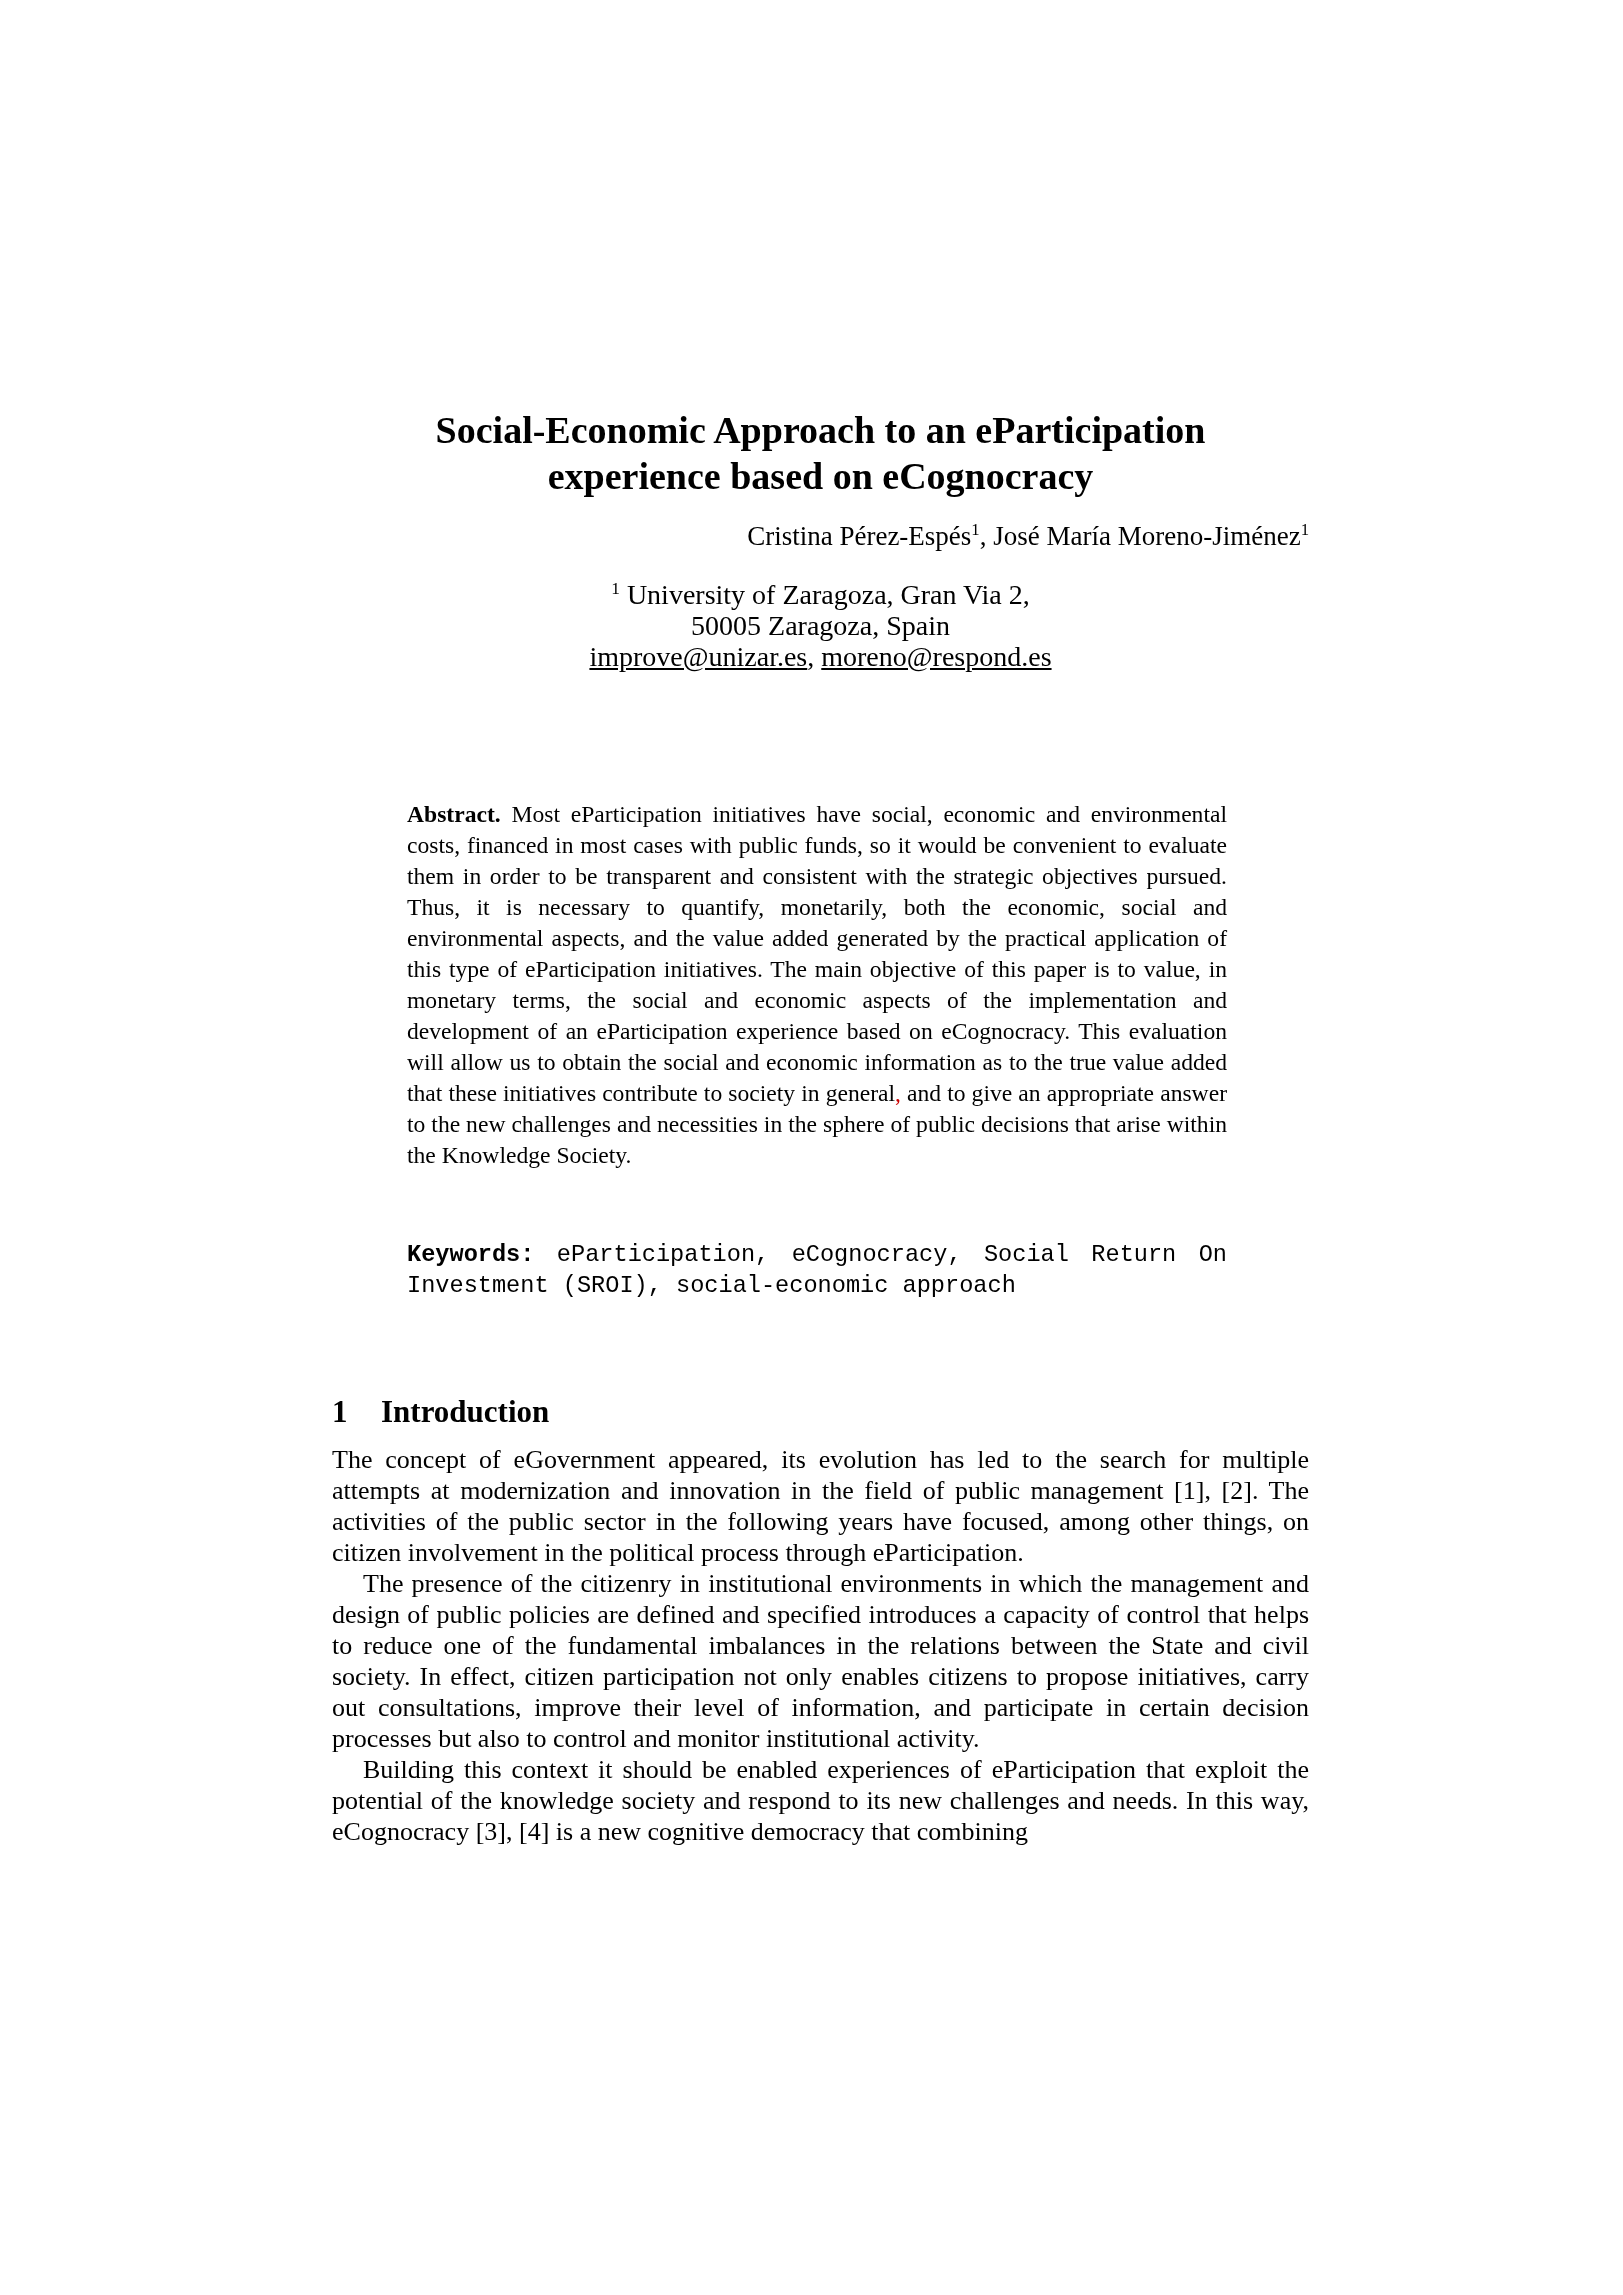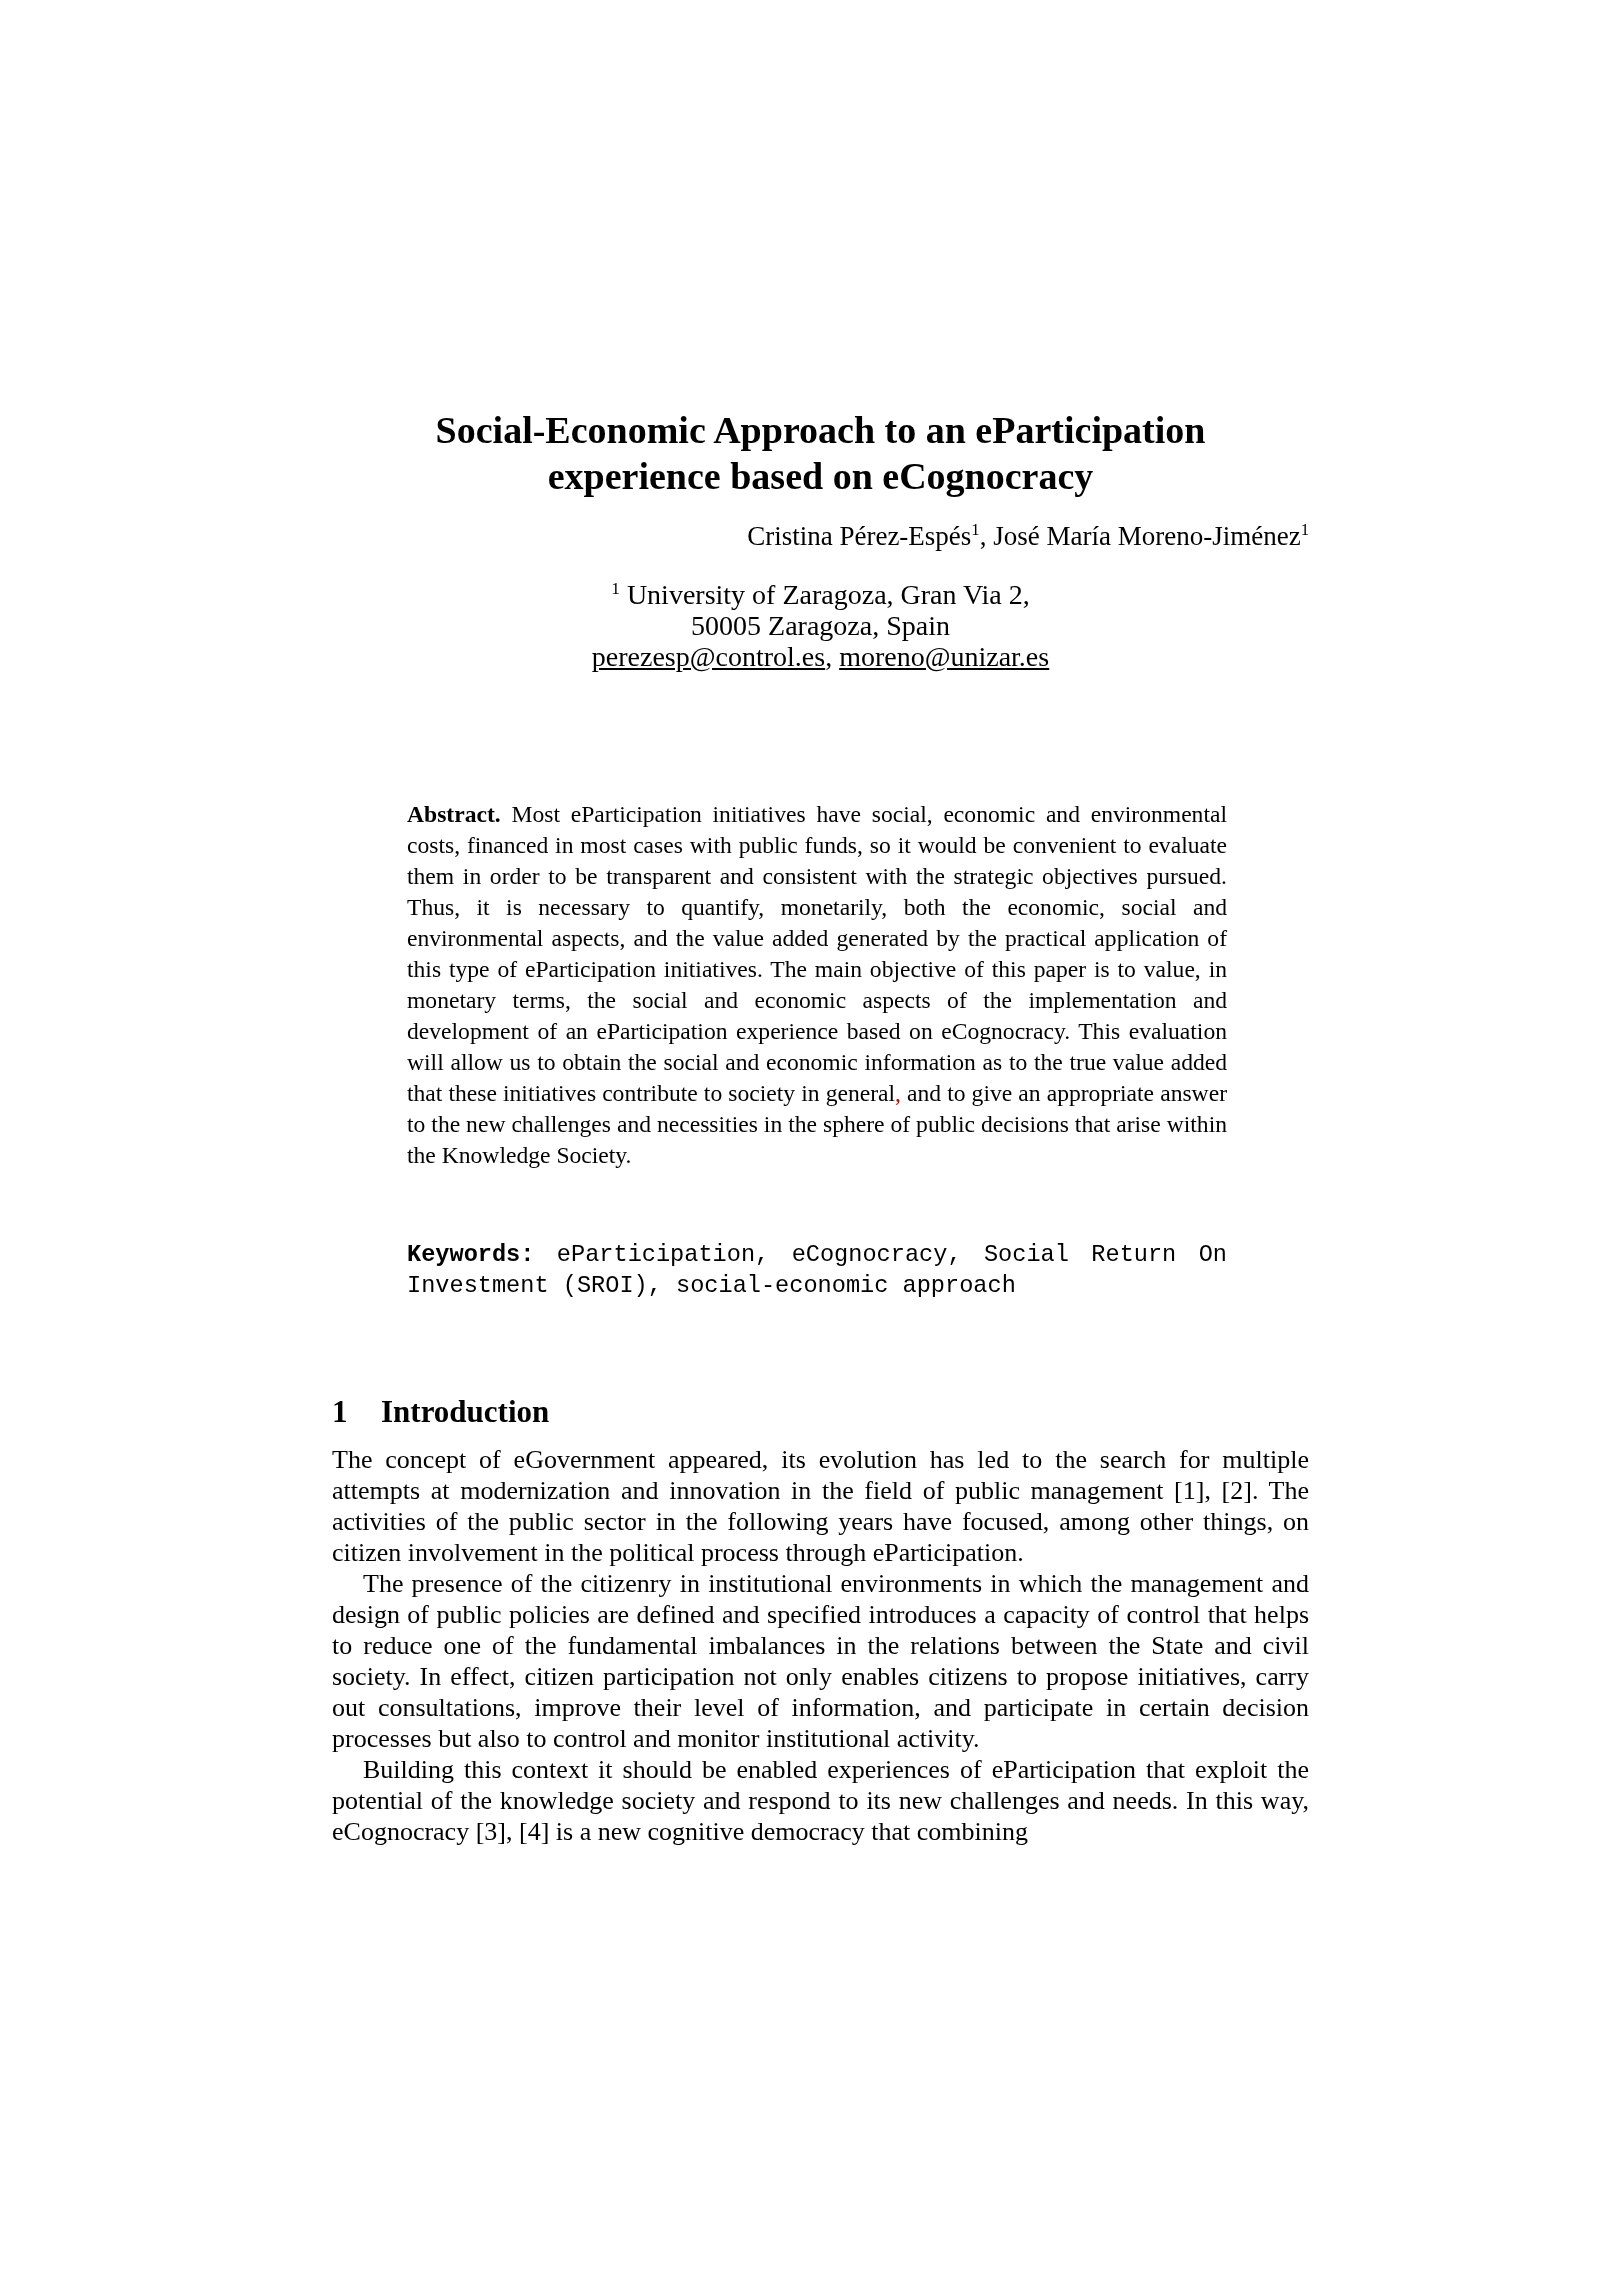--- a/index.html
+++ b/index.html
@@ -40,21 +40,21 @@
   <h1 class="title">
     <span class="tline">Social-Economic Approach to an eParticipation</span>
     <span class="tline">experience based on eCognocracy</span>
   </h1>
 
   <p class="authors"><span>Cristina Pérez-Espés</span><sup>1</sup><span>, </span><span>José María Moreno-Jiménez</span><sup>1</sup></p>
 
   <div class="affiliation">
     <p><sup>1</sup><span> University of Zaragoza, Gran Via 2,</span></p>
     <p>50005 Zaragoza, Spain</p>
-    <p><span class="email">perezesp@control.es</span><span>, </span><span class="email">moreno@unizar.es</span></p>
+    <p><span class="email">improve@unizar.es</span><span>, </span><span class="email">moreno@respond.es</span></p>
   </div>
 
   <div class="abstract">
     <p><span class="bold">Abstract.</span><span> Most eParticipation initiatives have social, economic and environmental costs, financed in most cases with public funds, so it would be convenient to evaluate them in order to be transparent and consistent with the strategic objectives pursued. Thus, it is necessary to quantify, monetarily, both the economic, social and environmental aspects, and the value added generated by the practical application of this type of eParticipation initiatives. The main objective of this paper is to value, in monetary terms, the social and economic aspects of the implementation and development of an eParticipation experience based on eCognocracy. This evaluation will allow us to obtain the social and economic information as to the true value added that these initiatives contribute to society in general</span><span class="red">,</span><span> and to give an appropriate answer to the new challenges and necessities in the sphere of public decisions that arise within the Knowledge Society.</span></p>
   </div>
 
   <div class="keywords">
     <p><span class="bold">Keywords:</span><span> eParticipation, eCognocracy, Social Return On Investment (SROI), social-economic approach</span></p>
   </div>
 

